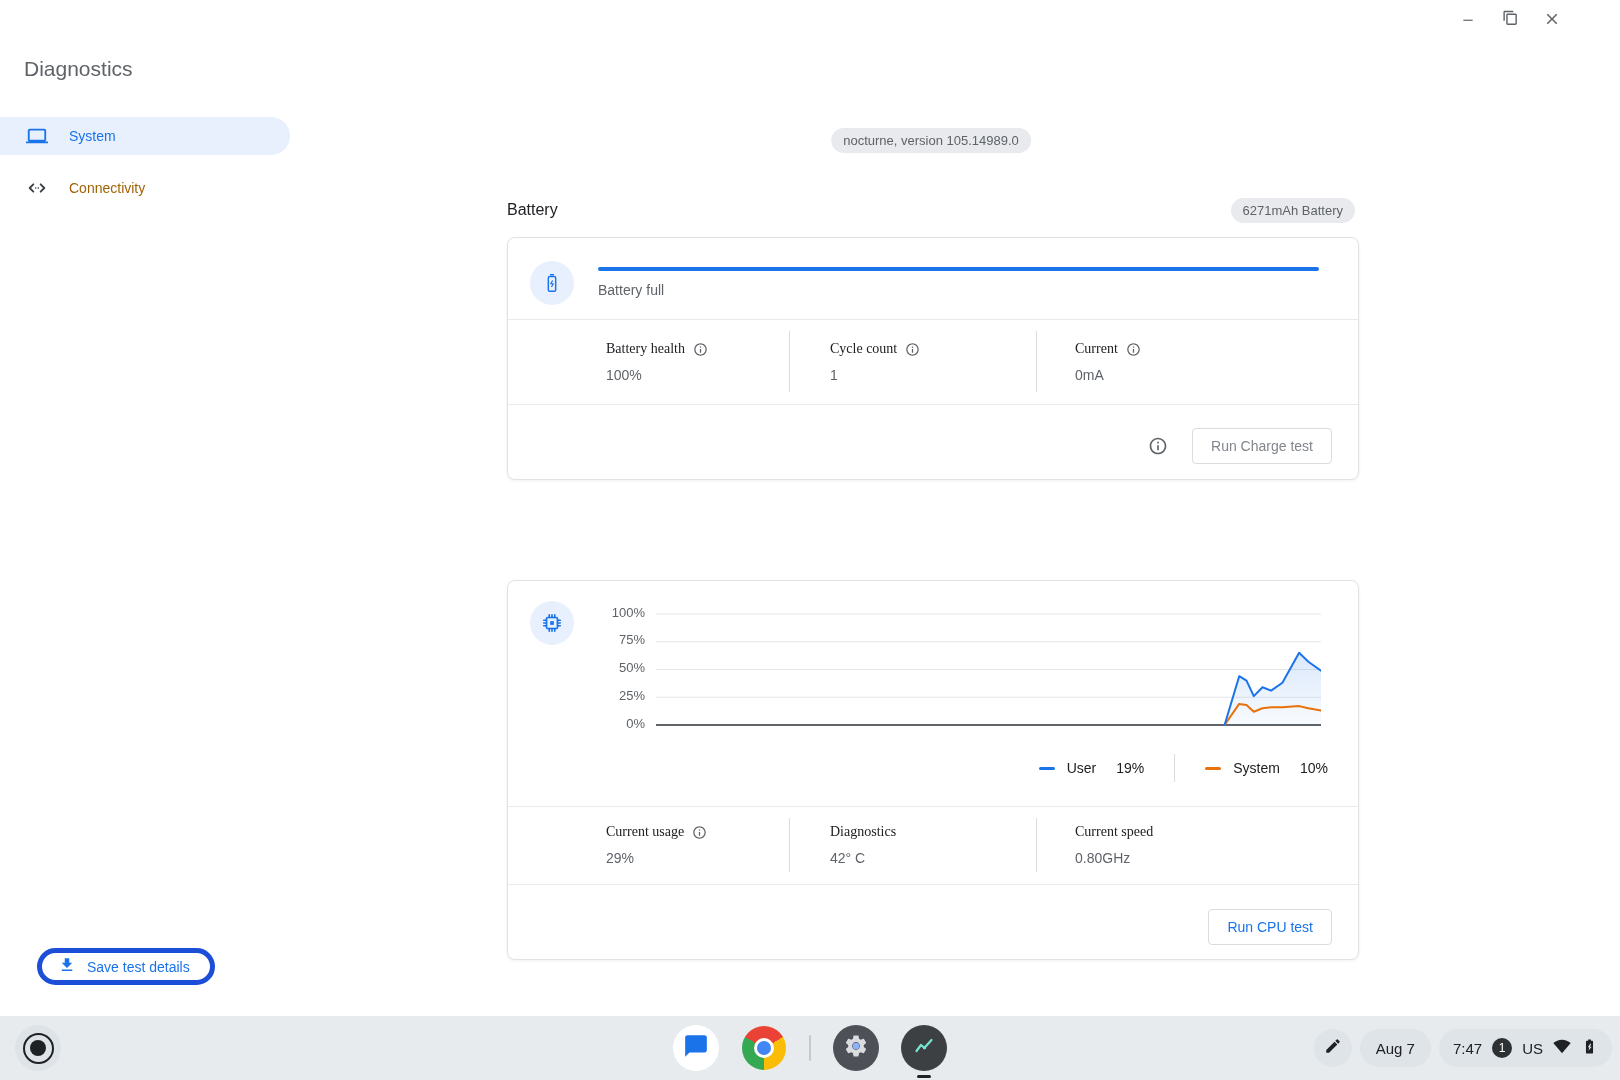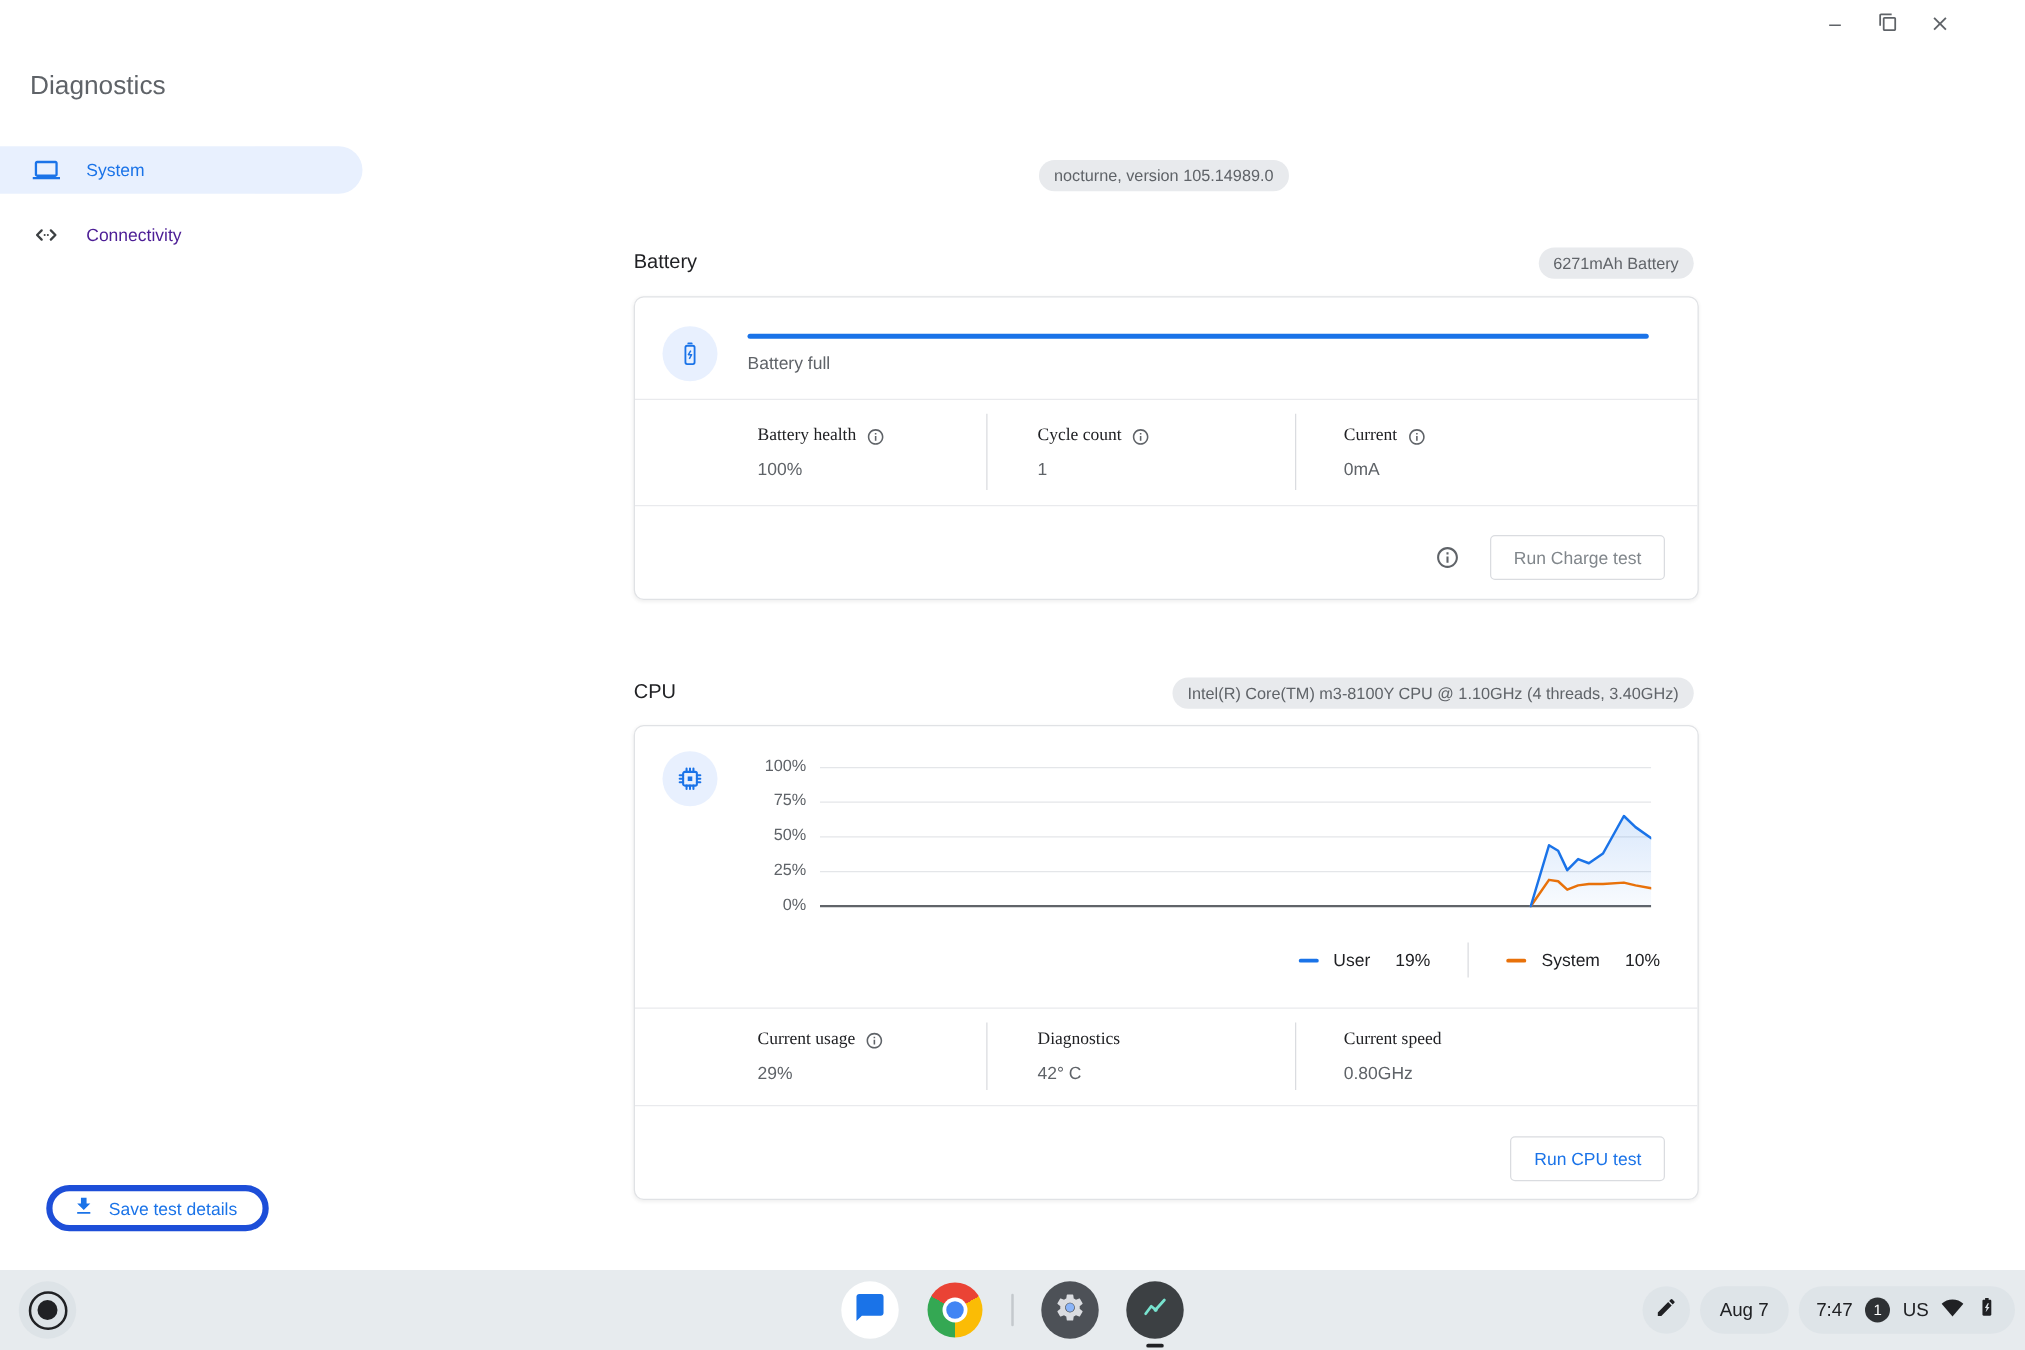--- a/index.html
+++ b/index.html
@@ -12,21 +12,21 @@
   
   .win-controls { position:absolute; top:10px; left:1458px; display:flex; gap:22px; align-items:center; }
   .wc-btn { width:20px; height:20px; border:none; background:transparent; display:flex; align-items:center; justify-content:center; cursor:pointer; }
   
   .page-title { position:absolute; left:24px; top:57px; font-size:21px; font-weight:400; color:#5f6368; }
   
   .sidebar { position:absolute; left:0; top:117px; width:290px; }
   .nav-item { height:38px; display:flex; align-items:center; gap:21px; padding-left:26px; border-radius:0 19px 19px 0; cursor:pointer; }
   .nav-item + .nav-item { margin-top:14px; }
   .nav-item.selected { background:#e8f0fe; }
-  .nav-label { font-size:14px; font-weight:500; color:#4c1d95; }
+  .nav-label { font-size:14px; font-weight:500; color:#a16207; }
   .nav-item.selected .nav-label { color:#1a73e8; }
   .nav-icon { width:22px; height:22px; display:flex; align-items:center; justify-content:center; }
   
   .main { position:absolute; left:507px; top:0; width:848px; height:1016px; }
   .pill-badge {
     background:#e8eaed; color:#5f6368; font-size:13px; line-height:25px;
     padding:0 12px; border-radius:13px; white-space:nowrap; display:inline-block;
   }
   .version-badge { position:absolute; top:128px; left:50%; transform:translateX(-50%); }
   .section-header { position:absolute; left:0; width:100%; display:flex; justify-content:space-between; align-items:center; height:28px; }
@@ -216,24 +216,20 @@
     <div class="hdiv" style="top:166px"></div>
 
     <button class="info-btn info-lg">
         <svg width="20" height="20" viewBox="0 0 24 24">
           <path fill="#5f6368" d="M12 2C6.48 2 2 6.48 2 12s4.48 10 10 10 10-4.48 10-10S17.52 2 12 2zm0 18c-4.41 0-8-3.59-8-8s3.59-8 8-8 8 3.59 8 8-3.59 8-8 8zm-1-13h2v2h-2V7zm0 4h2v6h-2v-6z"></path>
         </svg>
       </button>
     <button class="run-btn">Run Charge test</button>
   </section>
 
-  <div class="section-header cpu">
-    <h2>CPU</h2>
-    <span class="pill-badge">Intel(R) Core(TM) m3-8100Y CPU @ 1.10GHz (4 threads, 3.40GHz)</span>
-  </div>
 
   <section class="card cpu-card">
     <div class="icon-circle">
       <svg width="22" height="22" viewBox="0 0 24 24" fill="none" stroke="#1a73e8" stroke-width="1.8">
         <rect x="6" y="6" width="12" height="12" rx="1.5"></rect>
         <rect x="10" y="10" width="4" height="4" fill="#1a73e8" stroke="none"></rect>
         <path d="M9 6V3M12 6V3M15 6V3M9 21v-3M12 21v-3M15 21v-3M6 9H3M6 12H3M6 15H3M21 9h-3M21 12h-3M21 15h-3" stroke-linecap="round"></path>
       </svg>
     </div>
 

